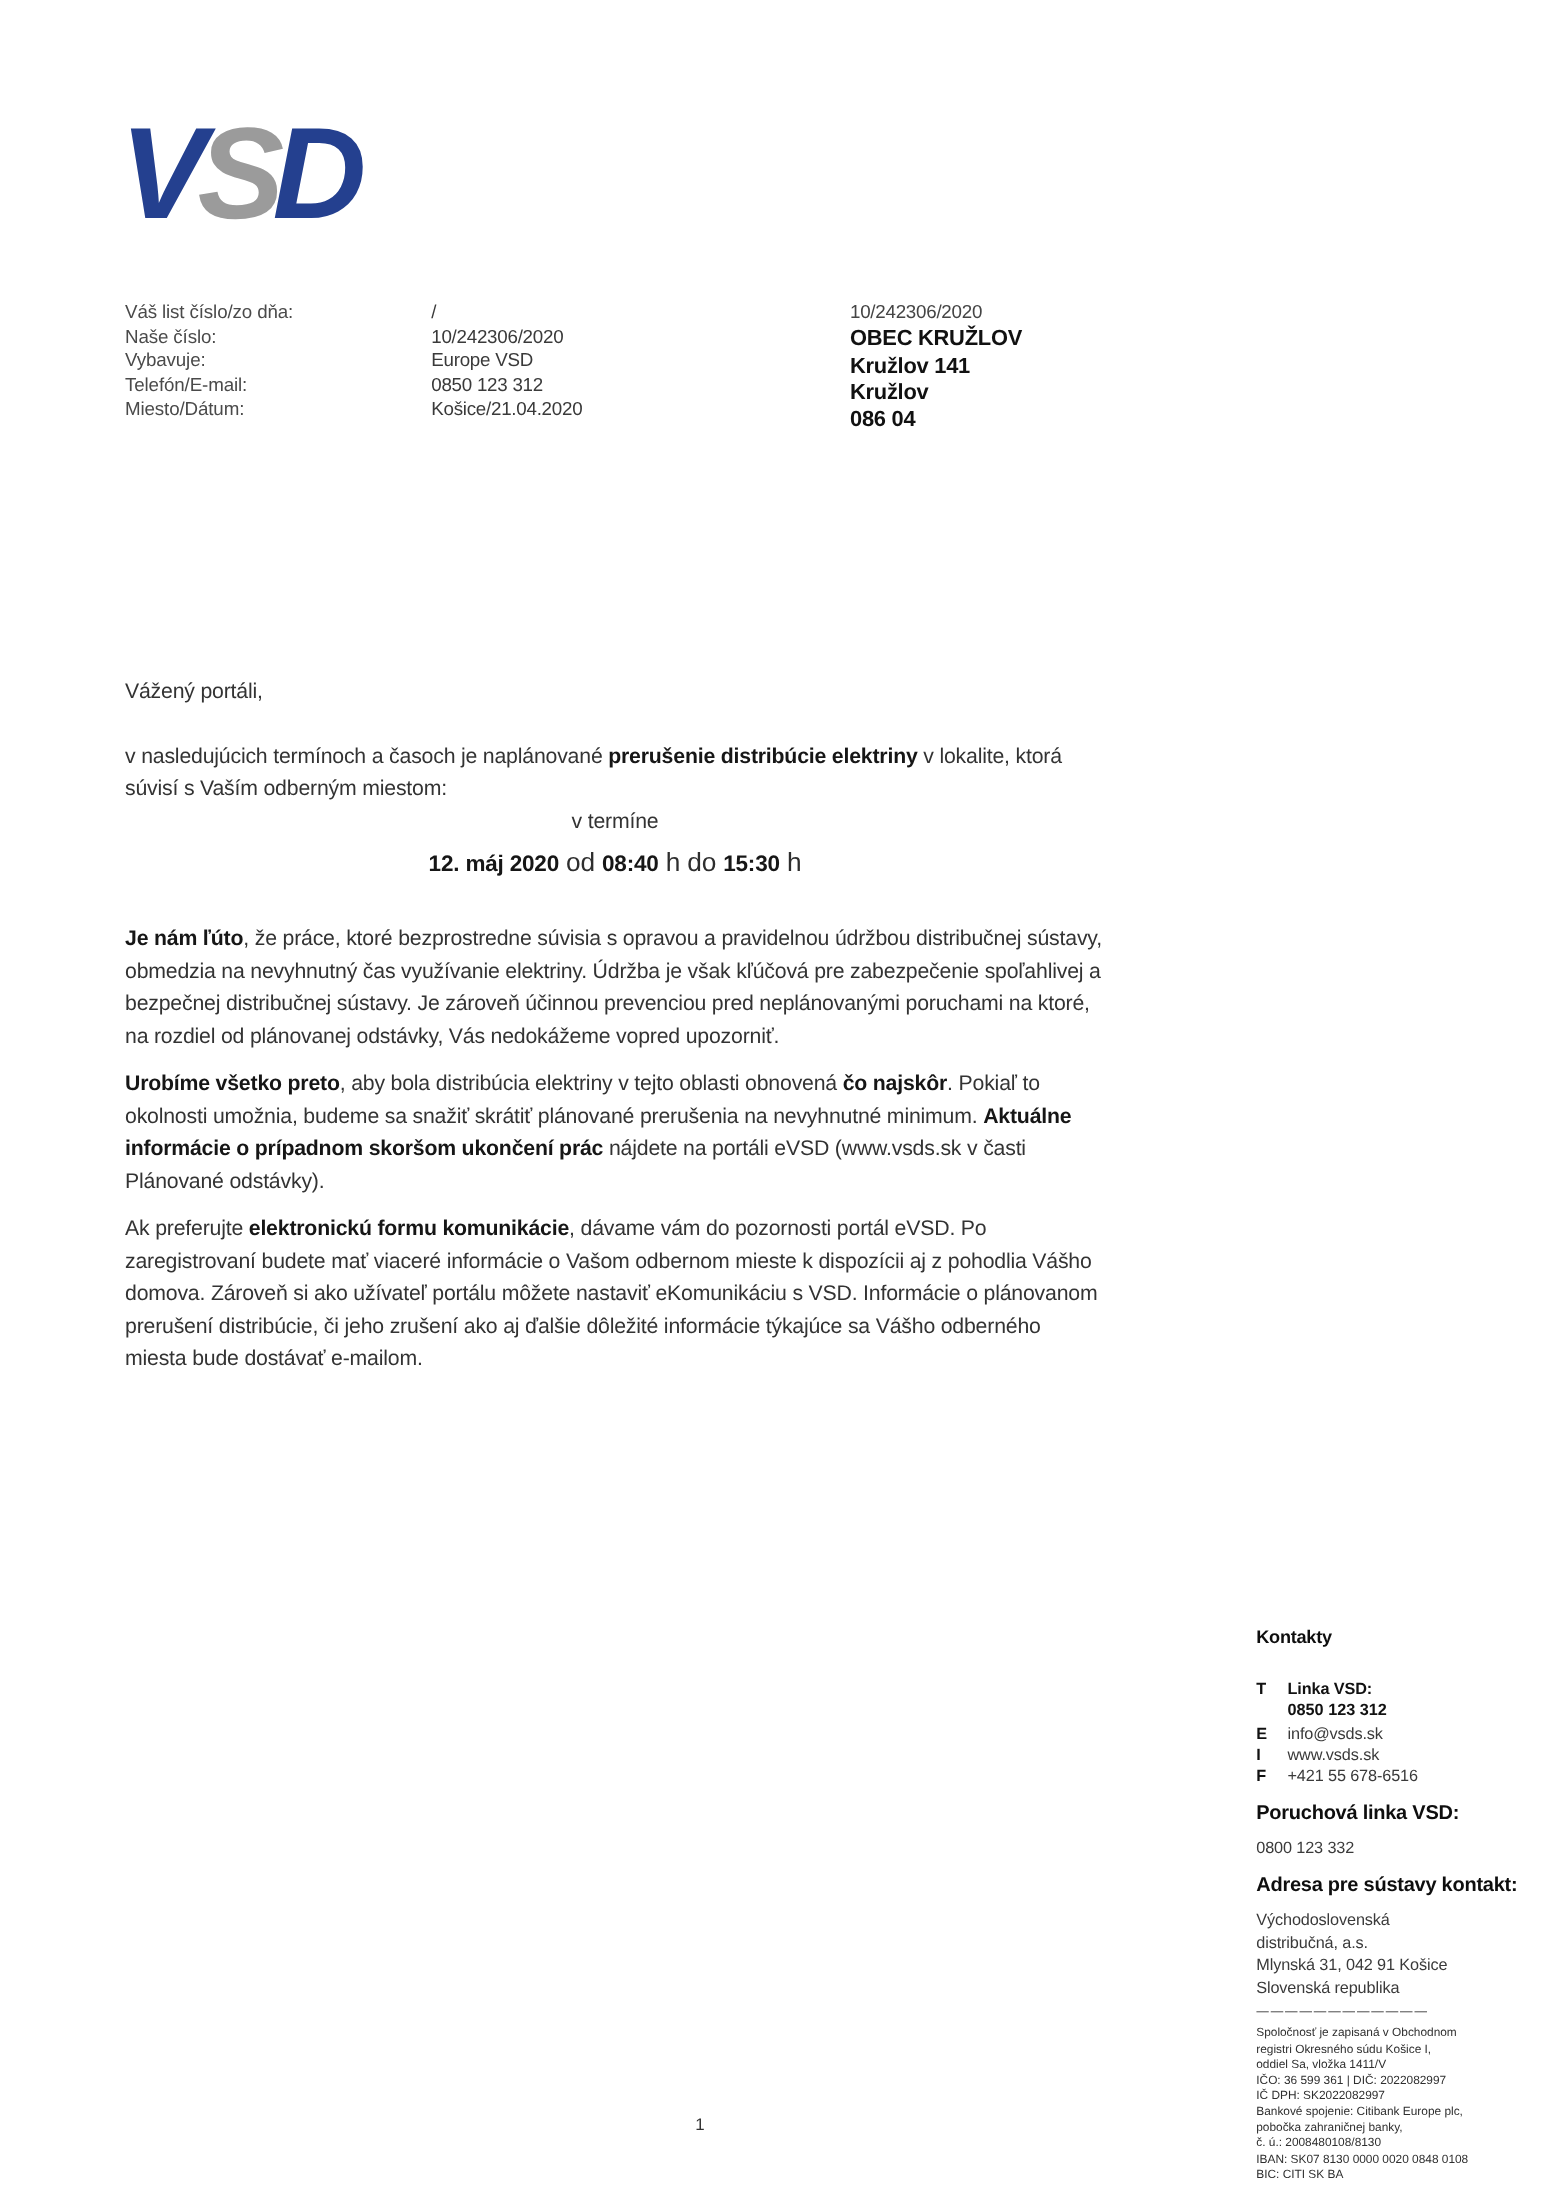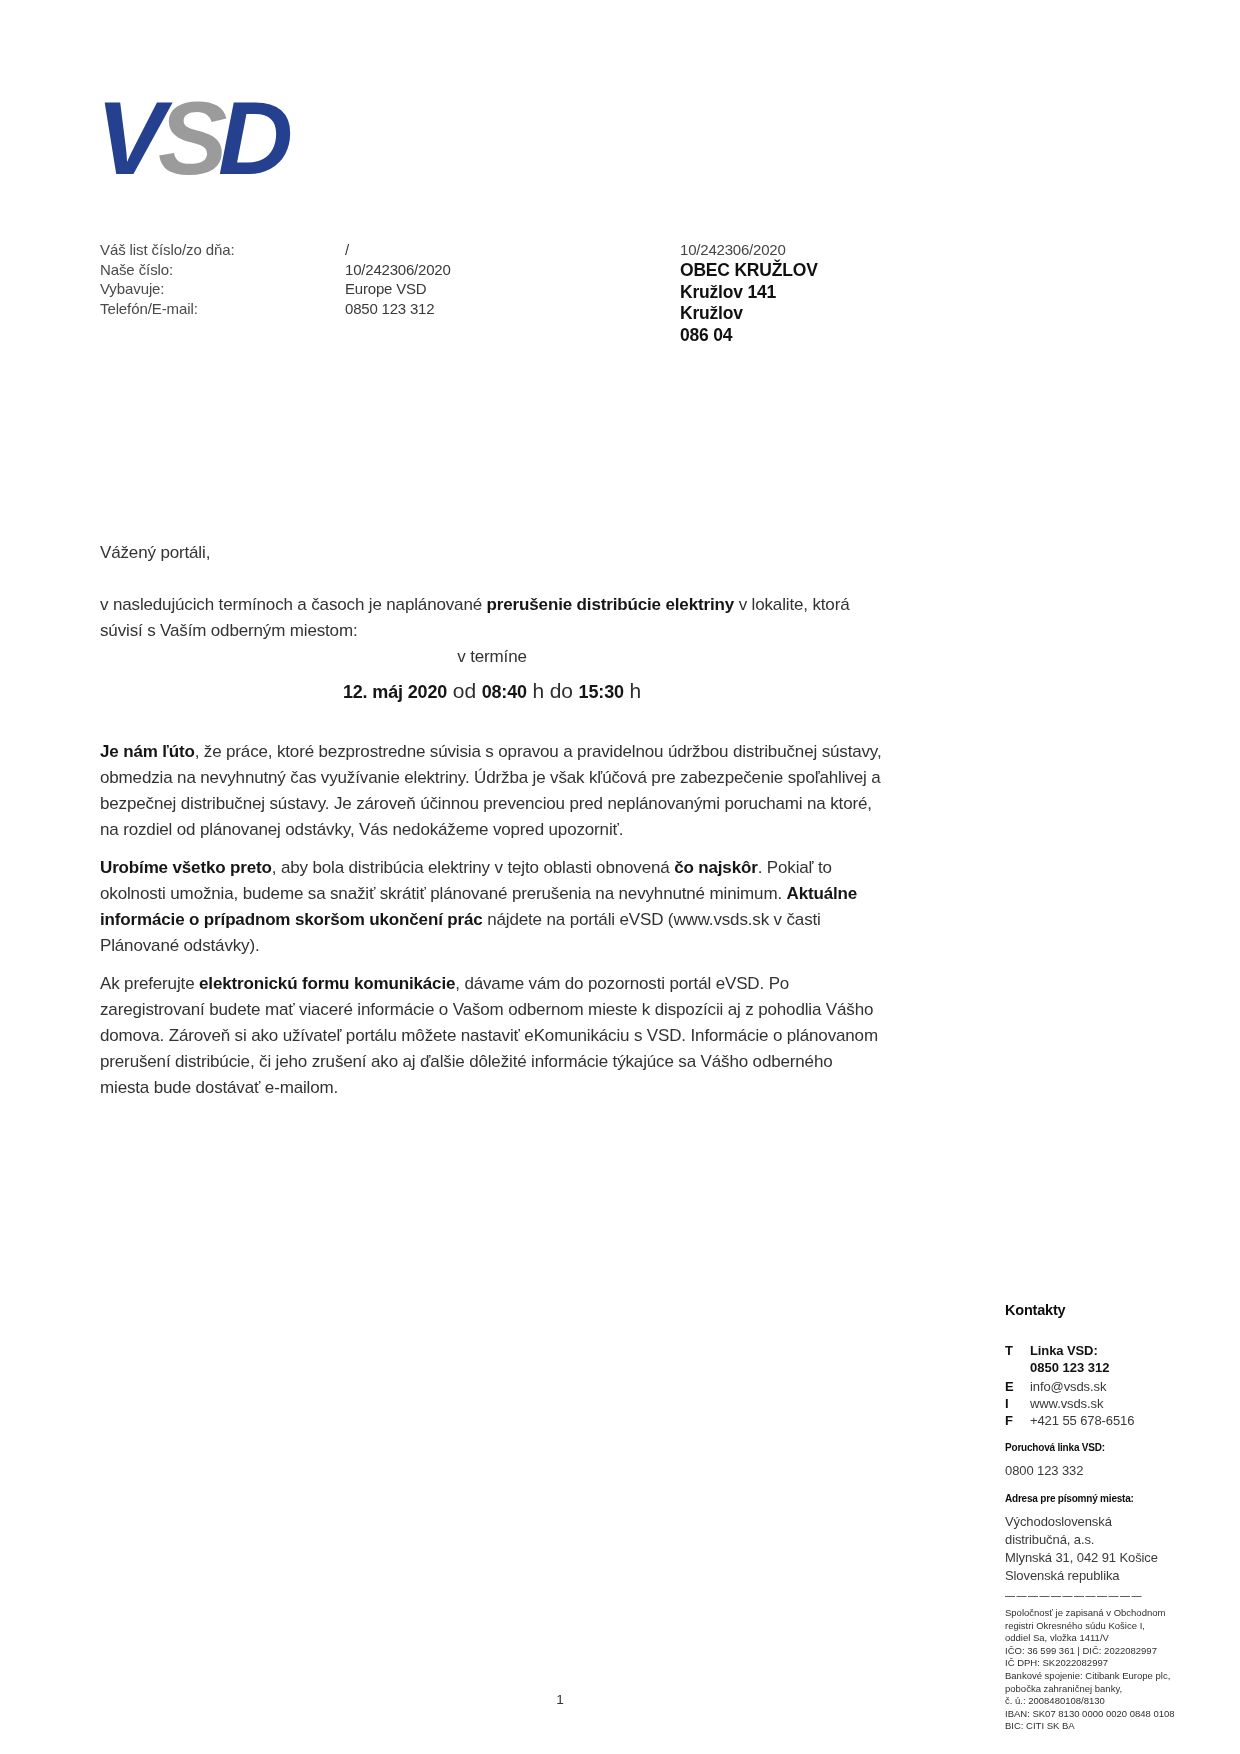--- a/index.html
+++ b/index.html
@@ -34,21 +34,21 @@
   .b, strong { font-weight:700; color:#161616; }
 
   
   .sidebar { position:absolute; left:1005px; top:1302px; width:215px; font-size:13px; color:#3a3a3a; }
   .sb-title { font-weight:700; font-size:14.5px; color:#0e0e0e; margin-bottom:24px; letter-spacing:-0.2px; }
   .contact-row { display:flex; line-height:17px; }
   .contact-key { width:25px; font-weight:700; color:#111; flex:none; }
   .contact-val { letter-spacing:-0.1px; }
   .contact-val.bold { font-weight:700; color:#111; }
   .contact-sub { margin-left:25px; font-weight:700; color:#111; line-height:17px; margin-bottom:2px; }
-  .sb-h { font-weight:700; color:#0e0e0e; font-size:10px; margin-top:13px; margin-bottom:9px; letter-spacing:-0.2px; }
+  .sb-h { font-weight:700; color:#0e0e0e; font-size:16px; margin-top:13px; margin-bottom:9px; letter-spacing:-0.2px; }
   .sb-text { line-height:18px; letter-spacing:-0.1px; }
   .sb-divider { color:#2c2c2c; font-size:10px; letter-spacing:1.5px; margin:5px 0 6px 0; white-space:nowrap; overflow:hidden; }
   .legal { font-size:9.5px; line-height:12.6px; color:#2f2f2f; letter-spacing:0; }
 
   
   .page-num { position:absolute; left:0; top:1692px; width:1120px; text-align:center; font-size:13.5px; color:#333; }
 </style>
 </head>
 <body>
 
@@ -73,20 +73,24 @@
       <span class="meta-label">Naše číslo:</span>
       <span class="meta-value">10/242306/2020</span>
     </div>
     <div class="meta-row">
       <span class="meta-label">Vybavuje:</span>
       <span class="meta-value">Europe VSD</span>
     </div>
     <div class="meta-row">
       <span class="meta-label">Telefón/E-mail:</span>
       <span class="meta-value">0850 123 312</span>
+    </div>
+    <div class="meta-row">
+      <span class="meta-label">Miesto/Dátum:</span>
+      <span class="meta-value">Košice/21.04.2020</span>
     </div>
   </div>
 
   <div class="recipient">
     <div class="recipient-ref">10/242306/2020</div>
     <div class="recipient-line">OBEC KRUŽLOV</div>
     <div class="recipient-line">Kružlov 141</div>
     <div class="recipient-line">Kružlov</div>
     <div class="recipient-line">086 04</div>
   </div>
@@ -123,21 +127,21 @@
       <span class="contact-val">www.vsds.sk</span>
     </div>
     <div class="contact-row">
       <span class="contact-key">F</span>
       <span class="contact-val">+421 55 678-6516</span>
     </div>
 
     <div class="sb-h">Poruchová linka VSD:</div>
     <div class="sb-text">0800 123 332</div>
 
-    <div class="sb-h">Adresa pre písomný miesta:</div>
+    <div class="sb-h">Adresa pre sústavy kontakt:</div>
     <div class="sb-text">Východoslovenská</div>
     <div class="sb-text">distribučná, a.s.</div>
     <div class="sb-text">Mlynská 31, 042 91 Košice</div>
     <div class="sb-text">Slovenská republika</div>
 
     <div class="sb-divider">————————————</div>
 
     <div class="legal">
       <div>Spoločnosť je zapisaná v Obchodnom</div>
       <div>registri Okresného súdu Košice I,</div>

